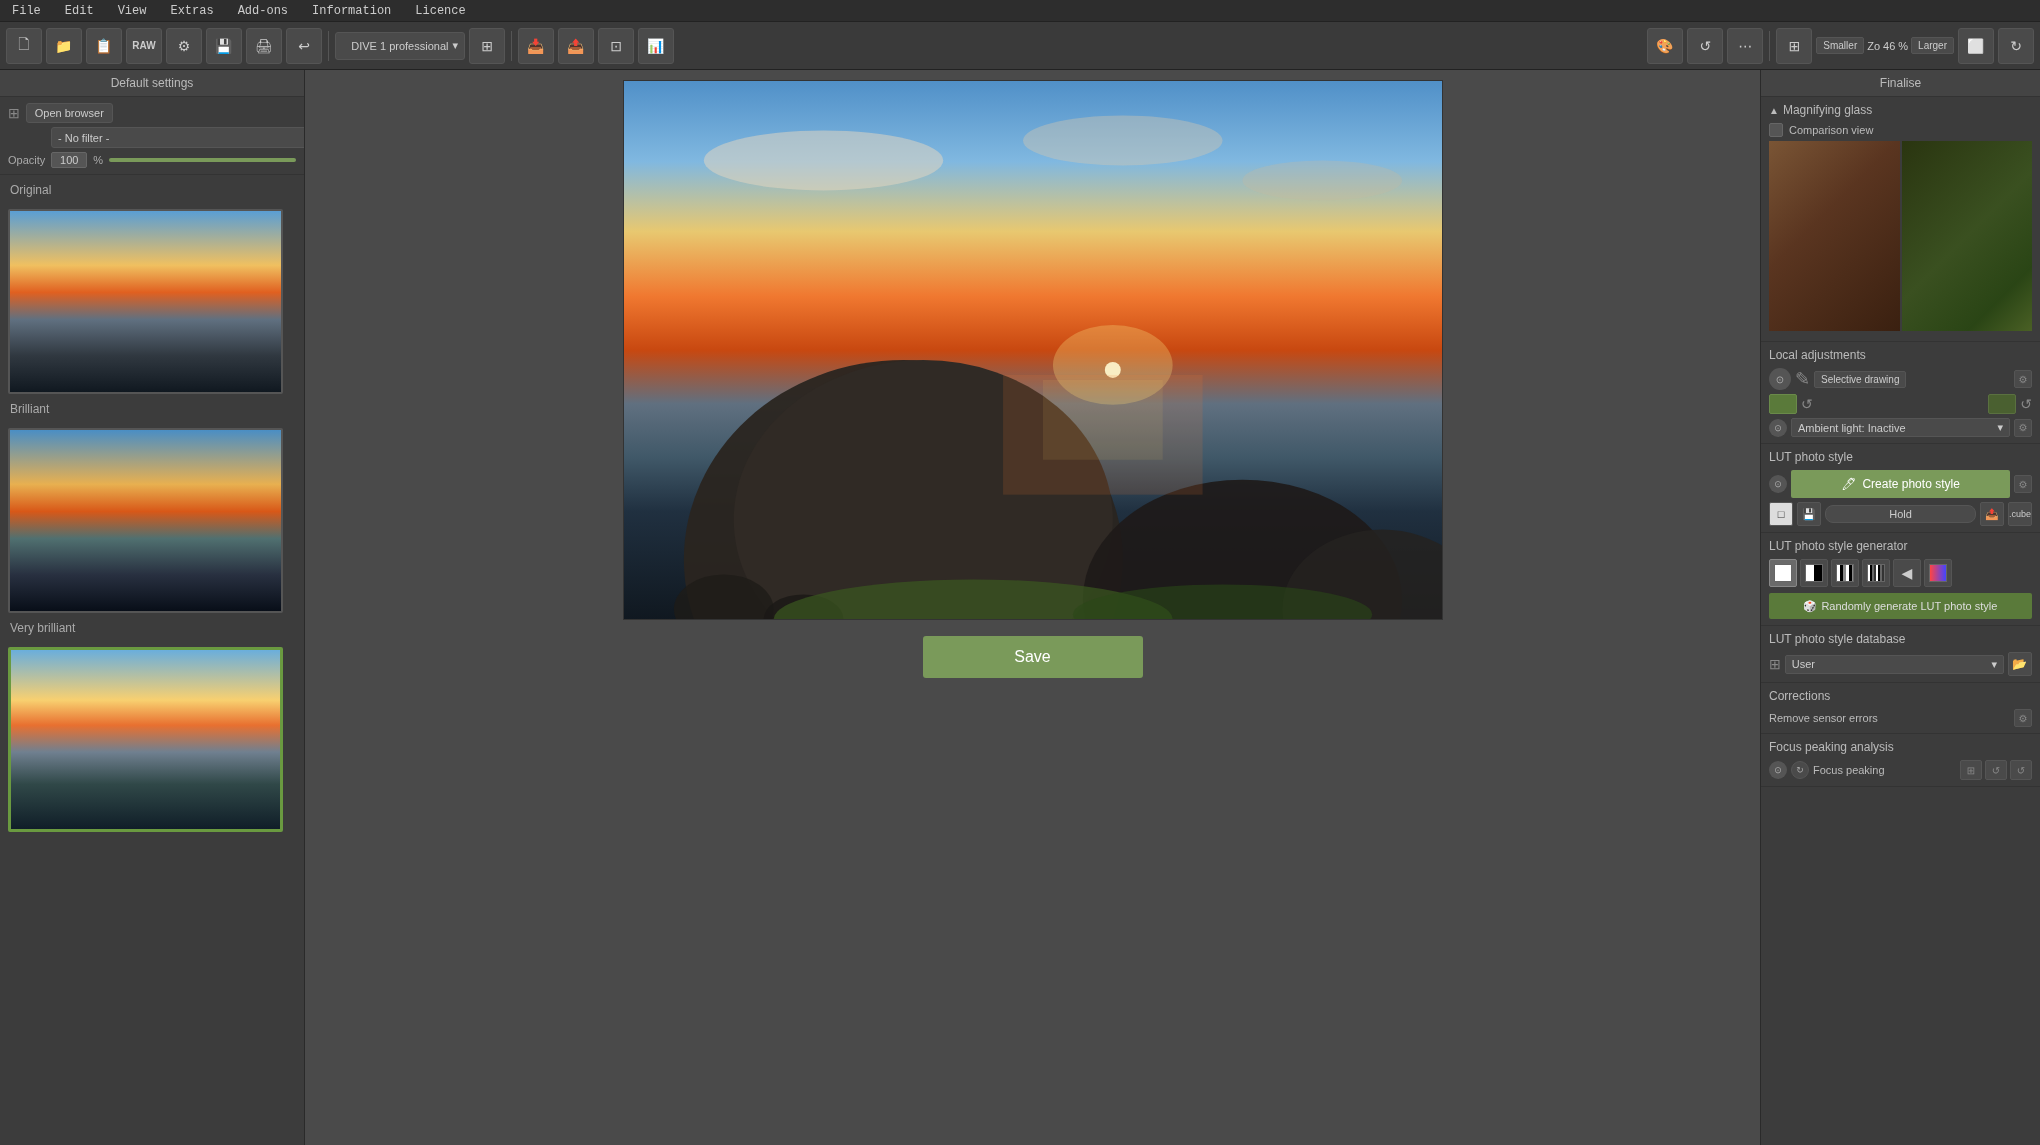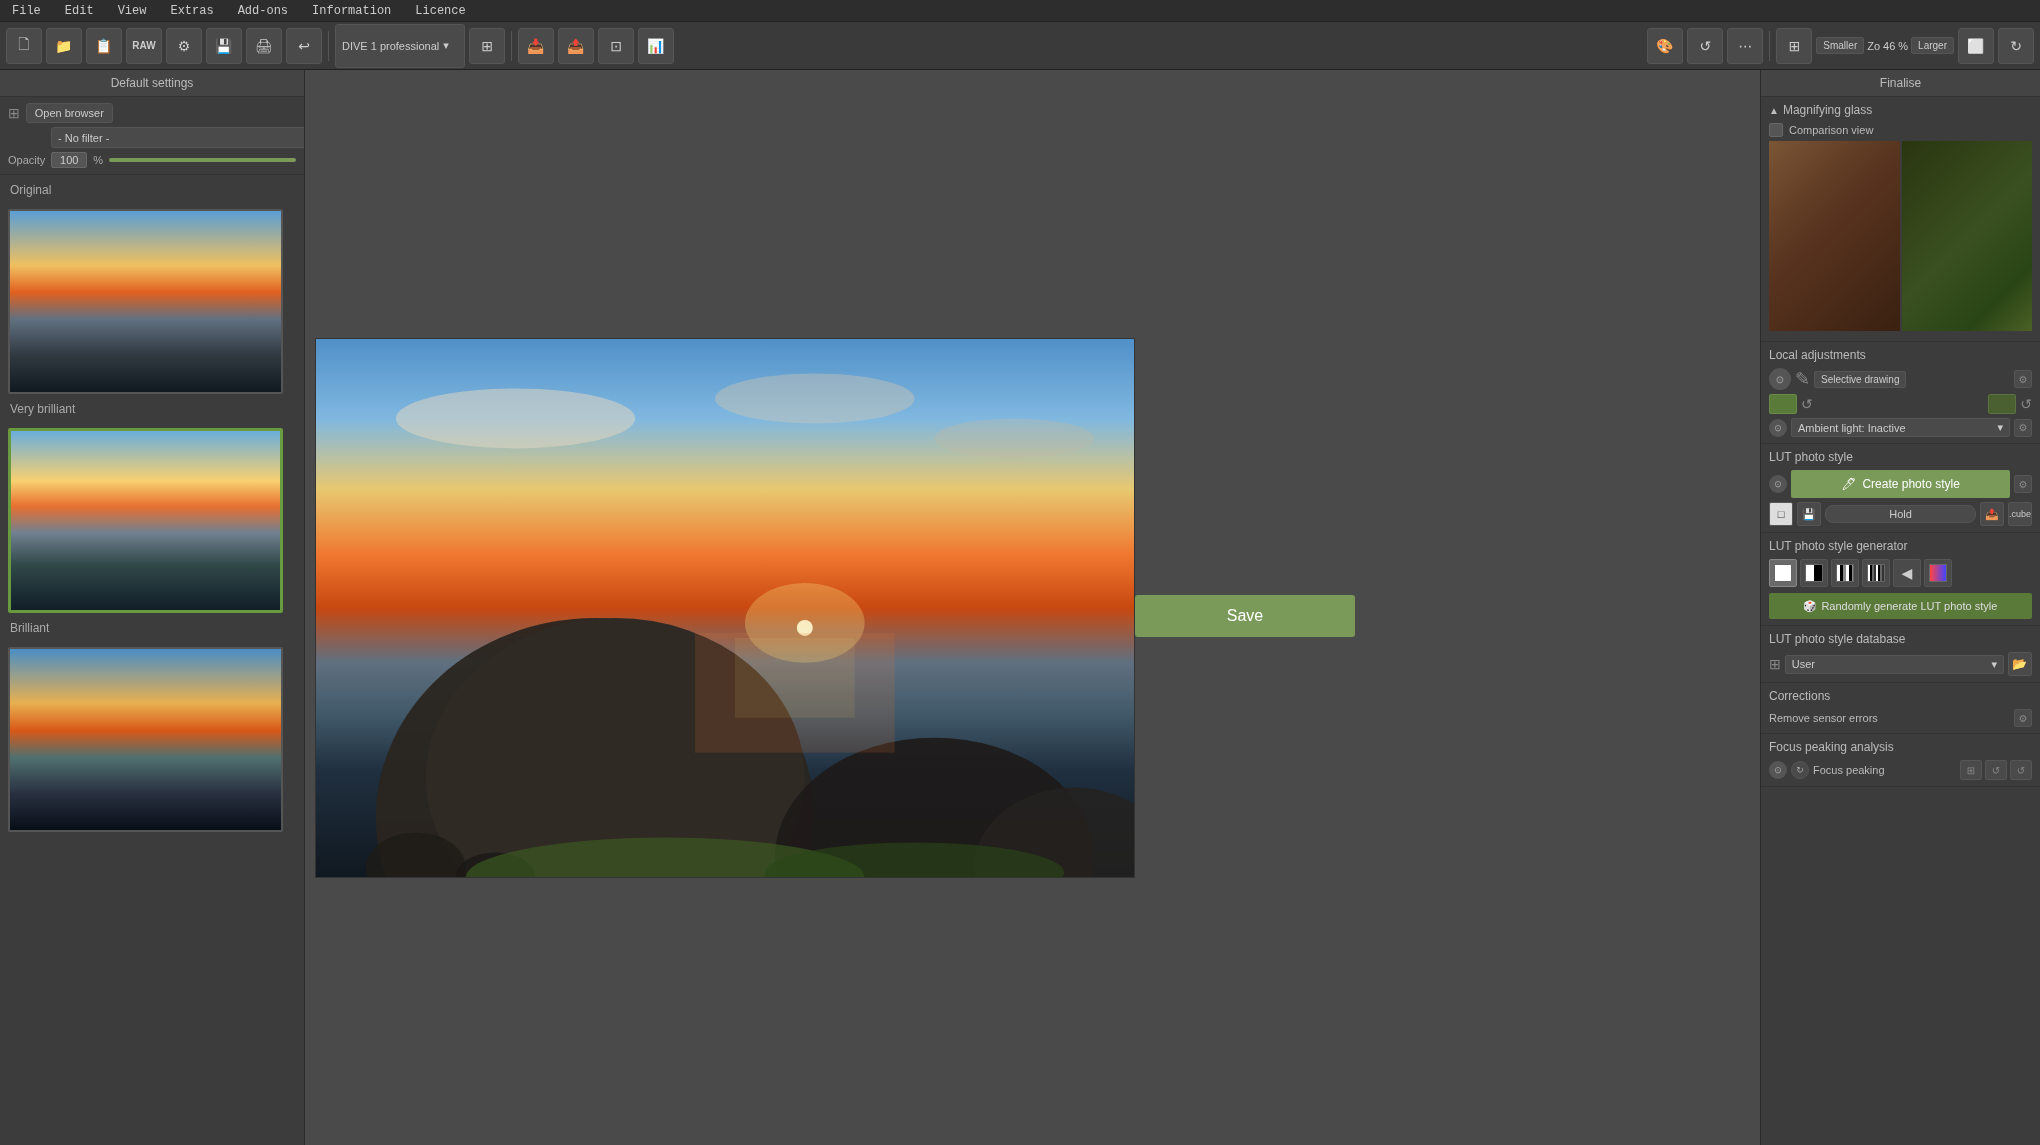--- a/index.html
+++ b/index.html
@@ -38,30 +38,31 @@
       background: #4a4a4a;
       border: 1px solid #555;
       border-radius: 3px;
       display: flex; align-items: center; justify-content: center;
       cursor: pointer;
       color: #ccc;
       font-size: 14px;
     }
     .toolbar-separator { width: 1px; height: 30px; background: #555; margin: 0 2px; }
     .toolbar-dropdown {
-      height: 44px;
+      height: 28px;
       background: #4a4a4a;
       border: 1px solid #555;
       border-radius: 3px;
       color: #ccc;
       font-size: 11px;
       padding: 0 6px;
       display: flex; align-items: center; gap: 4px;
       cursor: pointer;
       min-width: 130px;
+      justify-content: flex-end;
     }
     .toolbar-right {
       margin-left: auto;
       display: flex; align-items: center; gap: 4px;
     }
     .zoom-control {
       display: flex; align-items: center; gap: 3px;
       font-size: 11px; color: #ccc;
     }
     .zoom-btn {
@@ -149,21 +150,21 @@
       overflow: hidden;
       position: relative;
     }
     .preview-thumb.selected { border-color: #6a9a40; border-width: 3px; }
 
     
     .center-area {
       flex: 1;
       background: #4a4a4a;
       display: flex;
-      flex-direction: row;
+      flex-direction: column;
       align-items: center;
       padding: 10px;
       position: relative;
     }
     .main-image {
       width: 820px; height: 540px;
       background: #222;
       border: 1px solid #333;
       overflow: hidden;
       position: relative;
@@ -454,30 +455,30 @@
     <div class="preview-list">
 
       <div class="preview-section">
         <div class="preview-label">Original</div>
         <div class="preview-thumb">
           <div class="thumb-sunset" style="width:100%;height:100%;background:linear-gradient(180deg,#5a9ed4 0%,#f0c060 30%,#e06020 45%,#607080 60%,#303840 80%,#101820 100%);"></div>
         </div>
       </div>
 
       <div class="preview-section">
+        <div class="preview-label">Brilliant</div>
+        <div class="preview-thumb">
+          <div class="thumb-sunset" style="width:100%;height:100%;background:linear-gradient(180deg,#4a8ec4 0%,#e8b050 30%,#d85818 45%,#507070 60%,#283040 80%,#080e18 100%);"></div>
+        </div>
+      </div>
+
+      <div class="preview-section">
         <div class="preview-label">Very brilliant</div>
         <div class="preview-thumb selected">
           <div class="thumb-sunset" style="width:100%;height:100%;background:linear-gradient(180deg,#6aaedc 0%,#f8d070 28%,#e87030 42%,#708090 57%,#304848 75%,#101e28 100%);"></div>
-        </div>
-      </div>
-
-      <div class="preview-section">
-        <div class="preview-label">Brilliant</div>
-        <div class="preview-thumb">
-          <div class="thumb-sunset" style="width:100%;height:100%;background:linear-gradient(180deg,#4a8ec4 0%,#e8b050 30%,#d85818 45%,#507070 60%,#283040 80%,#080e18 100%);"></div>
         </div>
       </div>
     </div>
   </div>
 
   <div class="center-area">
     <div class="main-image">
       <div class="sunset-scene">
         
         <svg width="100%" height="100%" viewBox="0 0 820 540" xmlns="http://www.w3.org/2000/svg" preserveAspectRatio="xMidYMid slice">

